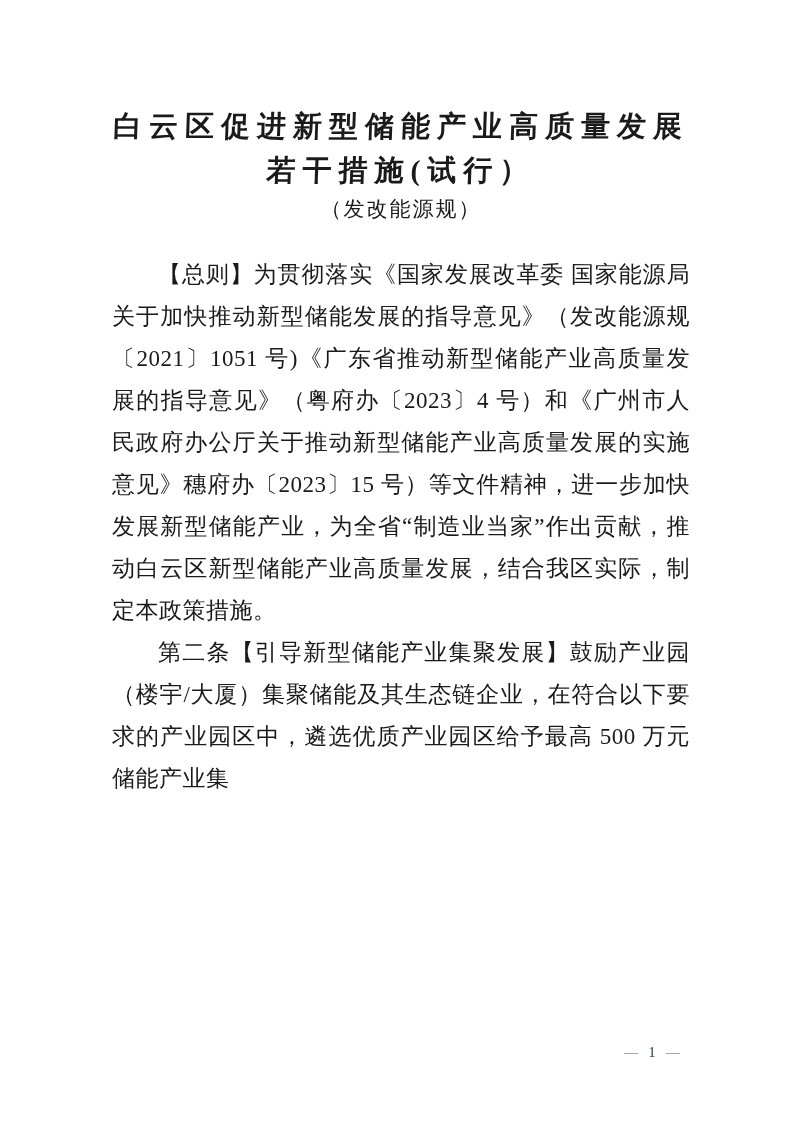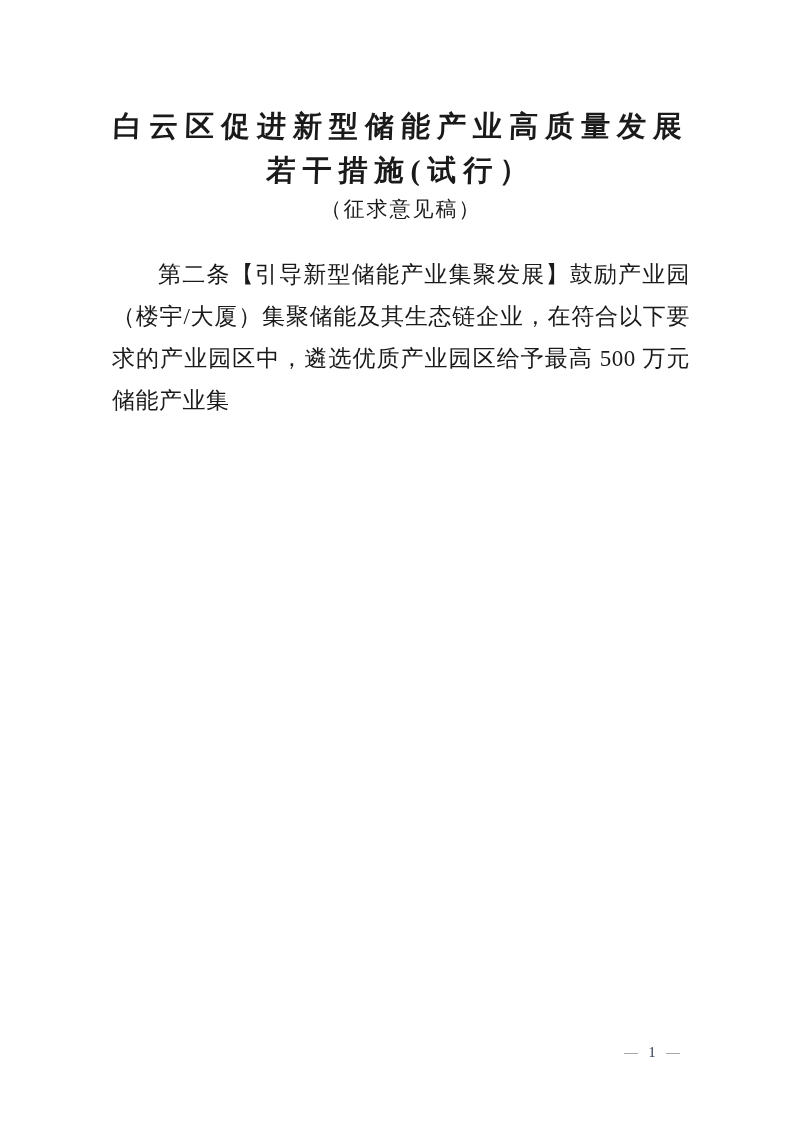--- a/index.html
+++ b/index.html
@@ -72,24 +72,25 @@
 </style>
 </head>
 <body>
 
 <div class="page">
   <div class="content">
 
     <div class="title-block">
       <div class="title-line">白云区促进新型储能产业高质量发展</div>
       <div class="title-line">若干措施(试行）</div>
-      <div class="subtitle">（征求意见稿）</div>
+      <div class="subtitle">（发改能源规）</div>
     </div>
 
     <div class="body-text">
+      <p>【总则】为贯彻落实《国家发展改革委 国家能源局关于加快推动新型储能发展的指导意见》（发改能源规〔2021〕1051 号)《广东省推动新型储能产业高质量发展的指导意见》（粤府办〔2023〕4 号）和《广州市人民政府办公厅关于推动新型储能产业高质量发展的实施意见》穗府办〔2023〕15 号）等文件精神，进一步加快发展新型储能产业，为全省“制造业当家”作出贡献，推动白云区新型储能产业高质量发展，结合我区实际，制定本政策措施。</p>
       <p>第二条【引导新型储能产业集聚发展】鼓励产业园（楼宇/大厦）集聚储能及其生态链企业，在符合以下要求的产业园区中，遴选优质产业园区给予最高 500 万元储能产业集</p>
     </div>
 
   </div>
 
   <div class="footer">
     <span class="dash">—</span>
     <span class="num">1</span>
     <span class="dash">—</span>
   </div>

